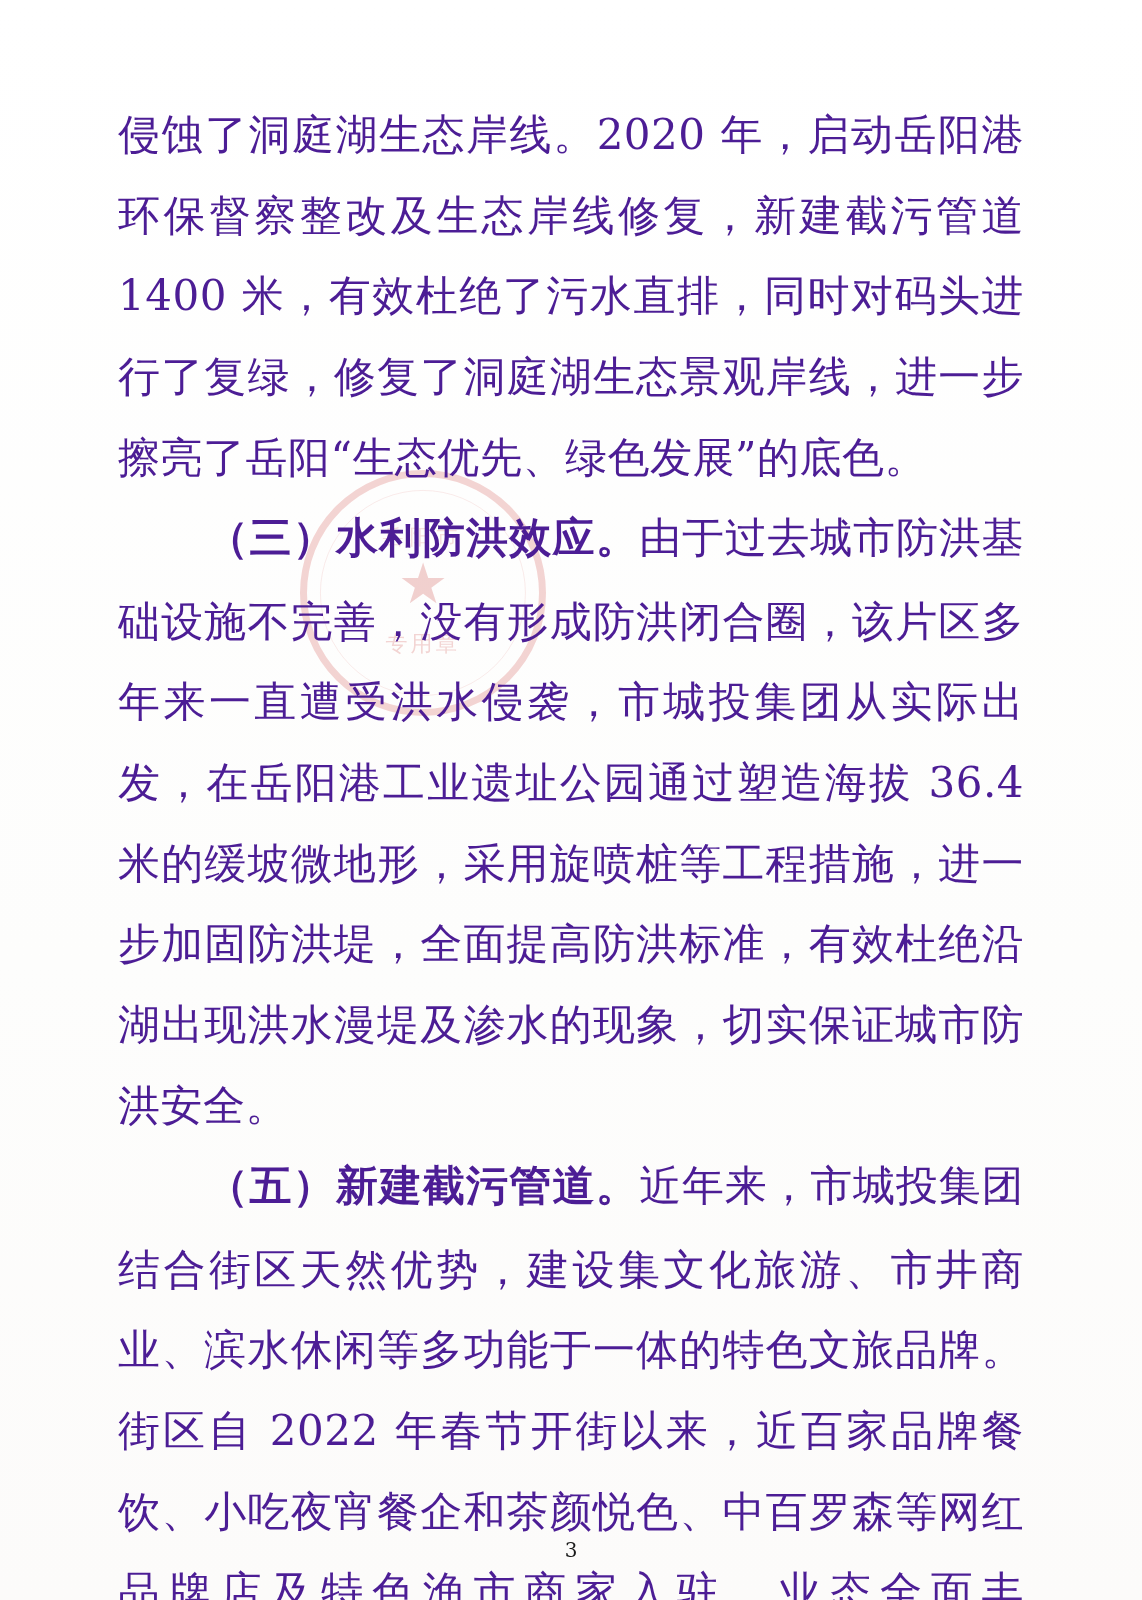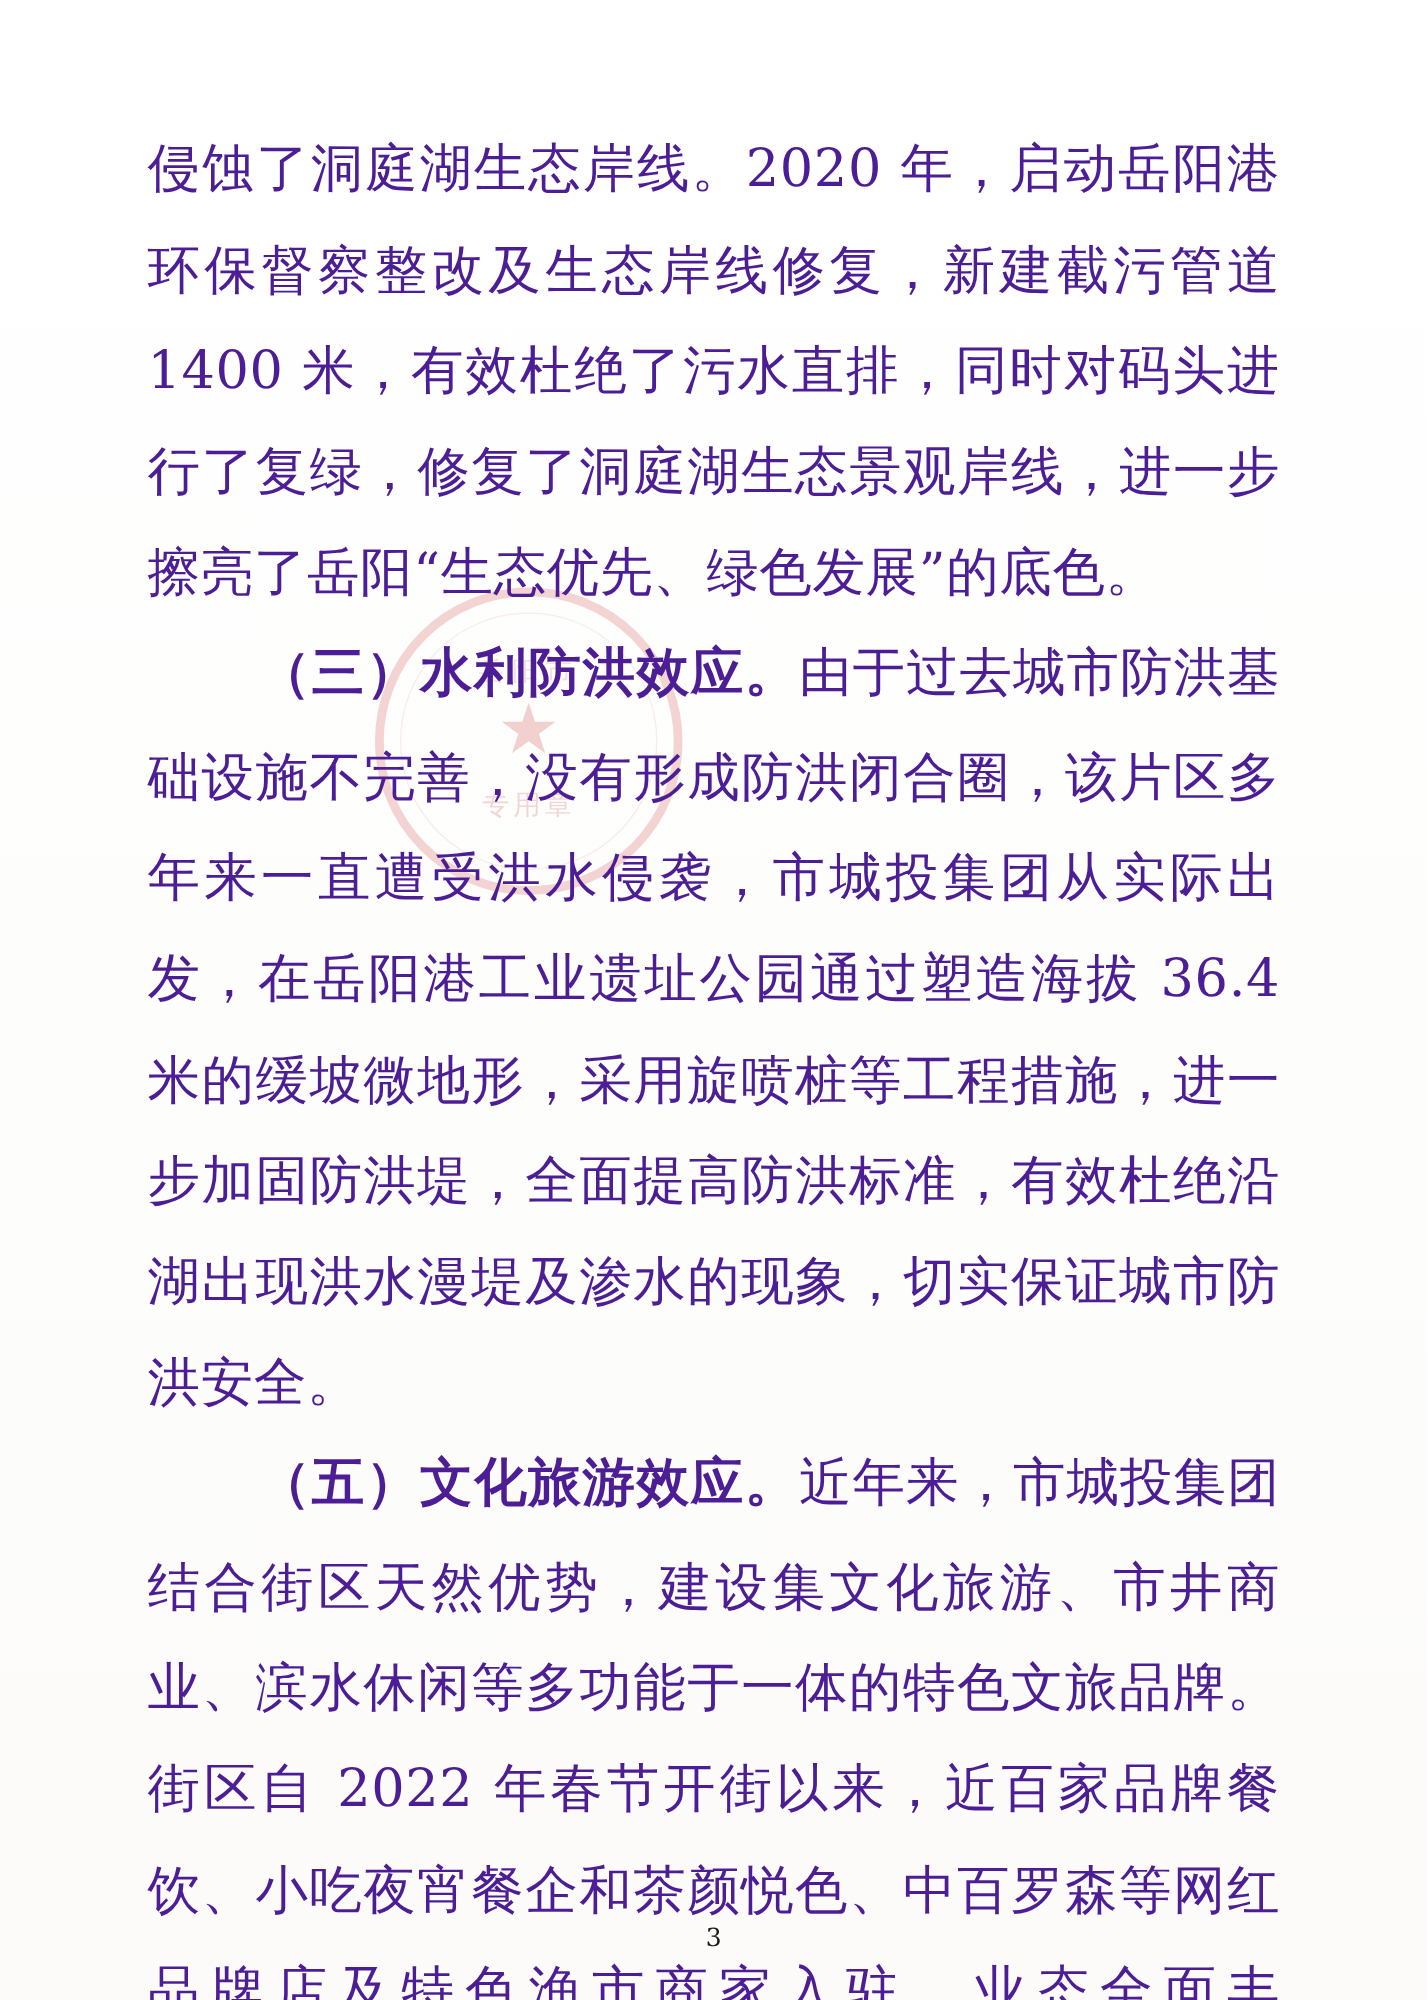--- a/index.html
+++ b/index.html
@@ -128,18 +128,18 @@
     <div class="seal-text">专用章</div>
   </div>
 
   <div class="doc-body">
 
     <p class="para"><span>侵蚀了洞庭湖生态岸线。2020 年，启动岳阳港环保督察整改及生态岸线修复，新建截污管道 1400 米，有效杜绝了污水直排，同时对码头进行了复绿，修复了洞庭湖生态景观岸线，进一步擦亮了岳阳“生态优先、绿色发展”的底色。</span></p>
 
     <p class="para indent"><span class="heading-run">（三）水利防洪效应。</span><span>由于过去城市防洪基础设施不完善，没有形成防洪闭合圈，该片区多年来一直遭受洪水侵袭，市城投集团从实际出发，在岳阳港工业遗址公园通过塑造海拔 36.4 米的缓坡微地形，采用旋喷桩等工程措施，进一步加固防洪堤，全面提高防洪标准，有效杜绝沿湖出现洪水漫堤及渗水的现象，切实保证城市防洪安全。</span></p>
 
 
-    <p class="para indent"><span class="heading-run">（五）文化旅游效应。</span><span>近年来，市城投集团结合街区天然优势，建设集文化旅游、市井商业、滨水休闲等多功能于一体的特色文旅品牌。街区自 2022 年春节开街以来，近百家品牌餐饮、小吃夜宵餐企和茶颜悦色、中百罗森等网红品牌店及特色渔市商家入驻，业态全面丰富。“洞庭渔火季”“洞庭南路 ·一</span></p>
+    <p class="para indent"><span class="heading-run">（五）新建截污管道。</span><span>近年来，市城投集团结合街区天然优势，建设集文化旅游、市井商业、滨水休闲等多功能于一体的特色文旅品牌。街区自 2022 年春节开街以来，近百家品牌餐饮、小吃夜宵餐企和茶颜悦色、中百罗森等网红品牌店及特色渔市商家入驻，业态全面丰富。“洞庭渔火季”“洞庭南路 ·一</span></p>
 
   </div>
 
   <div class="page-number">3</div>
 </div>
 
 </body></html>

